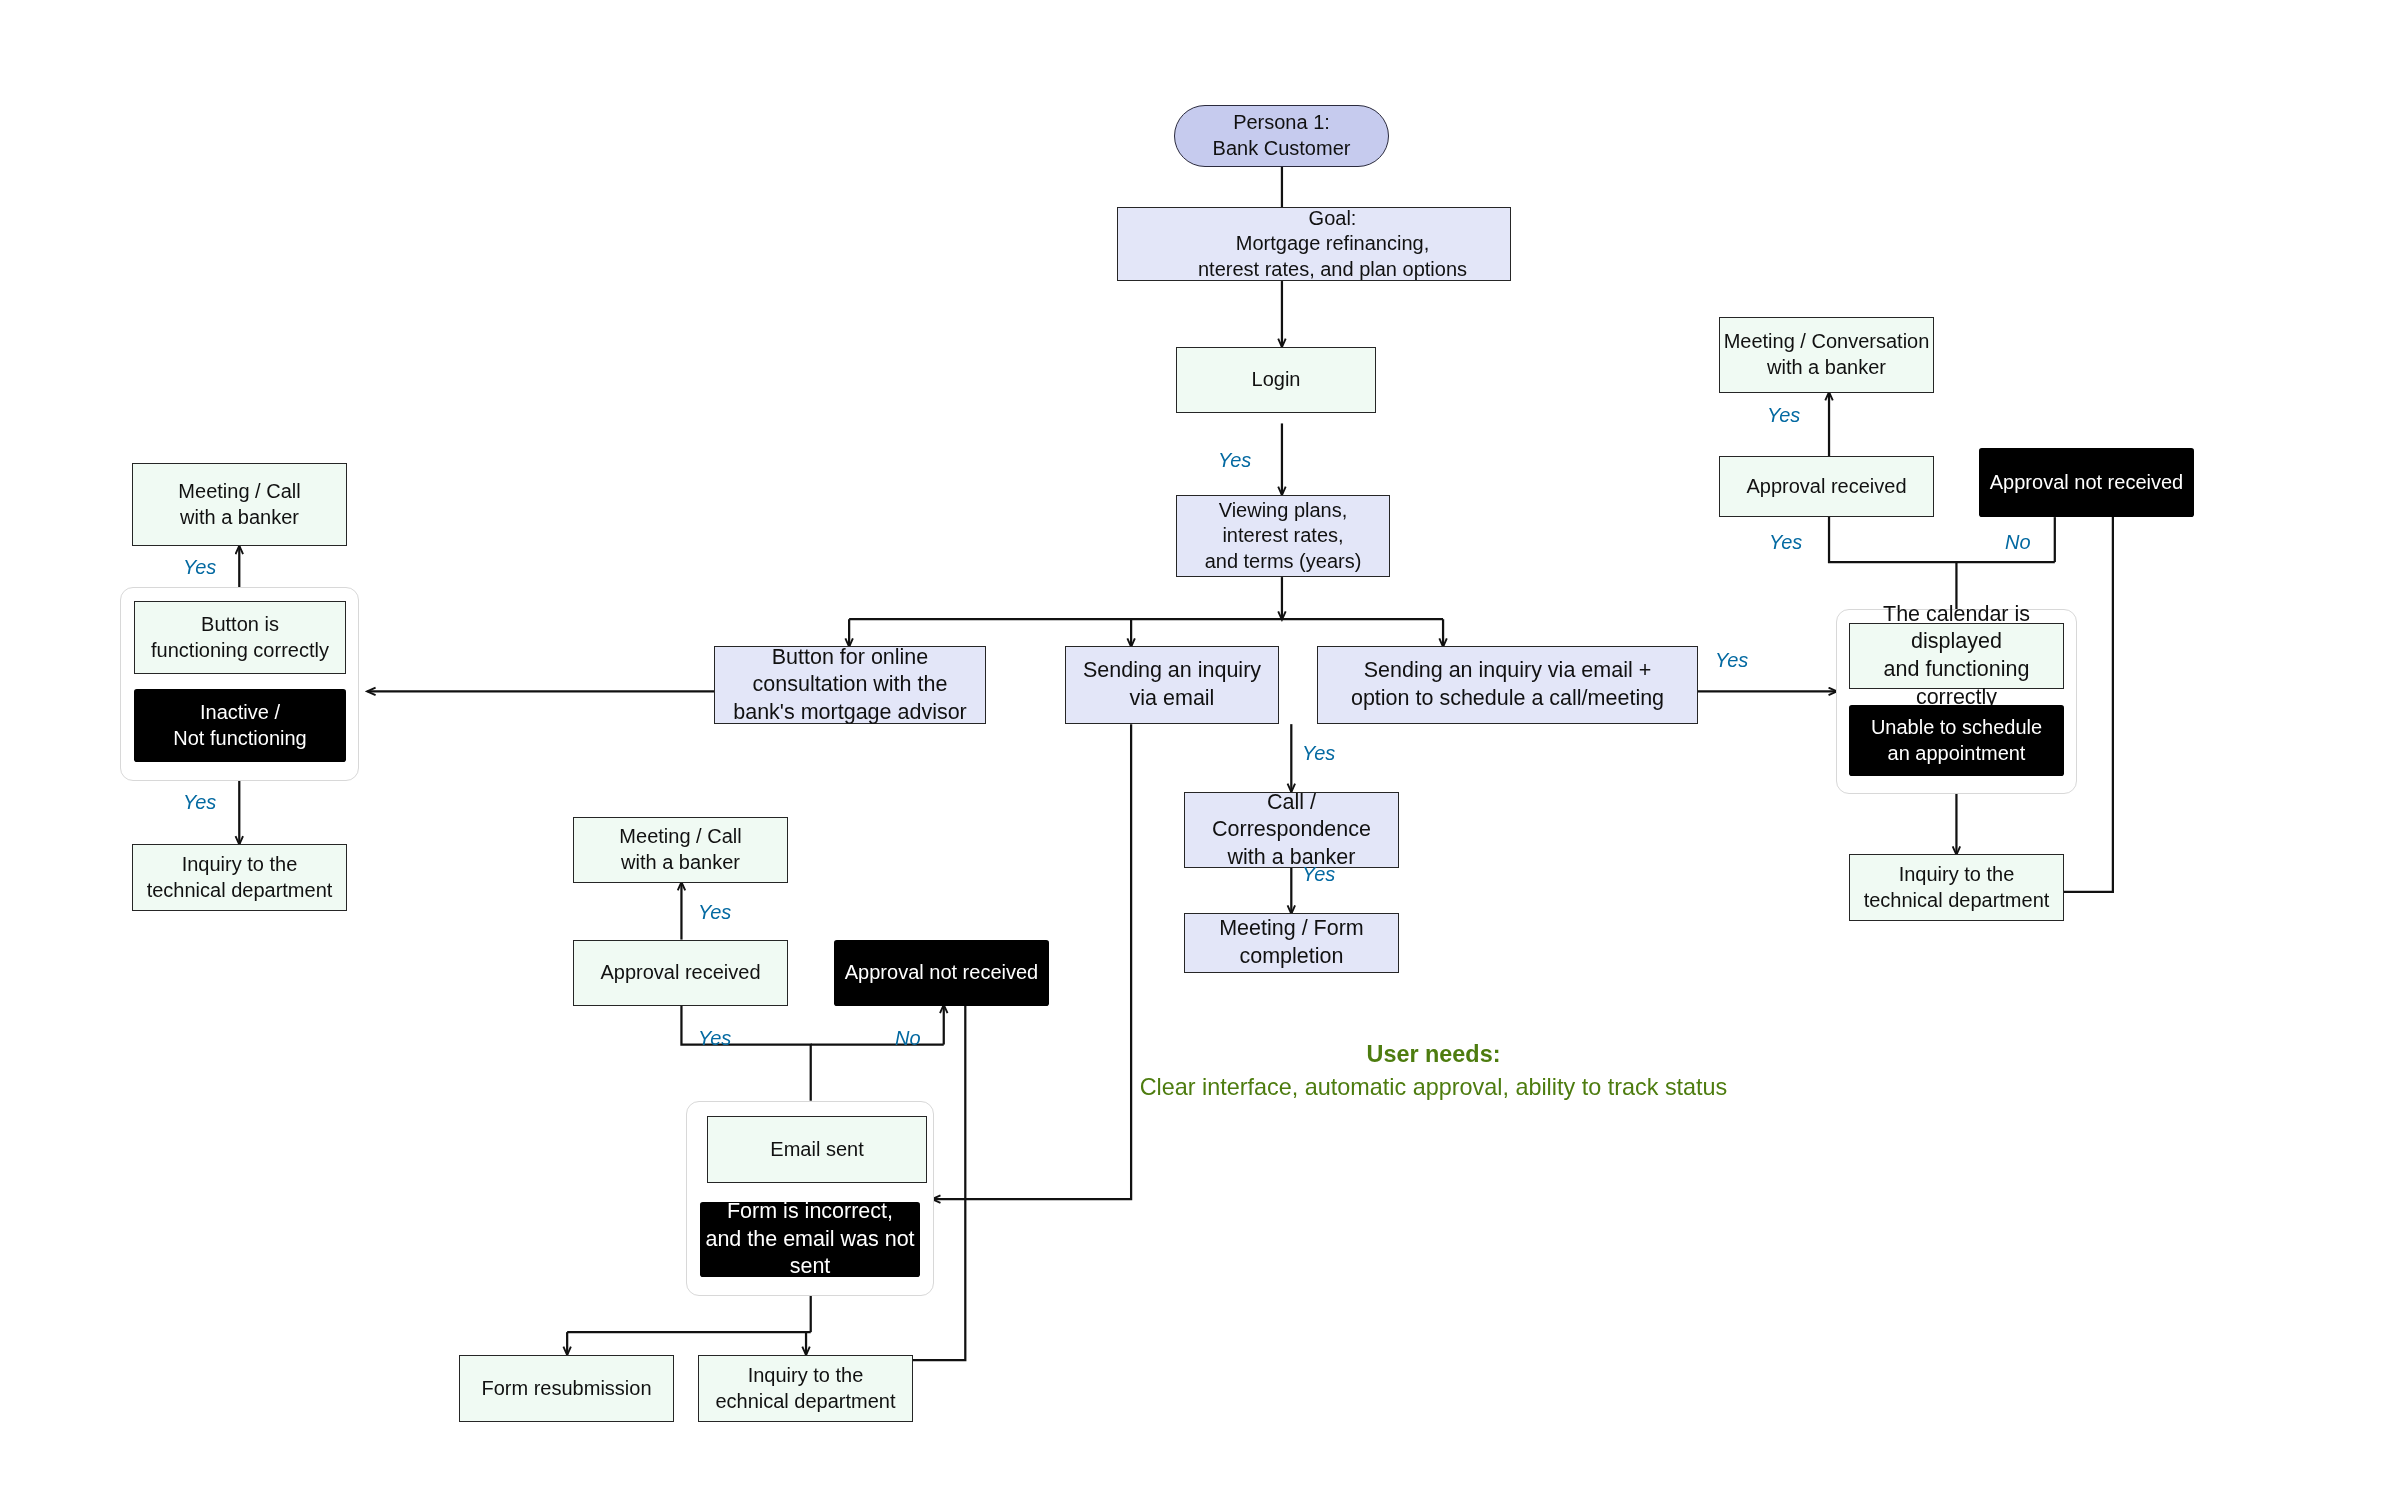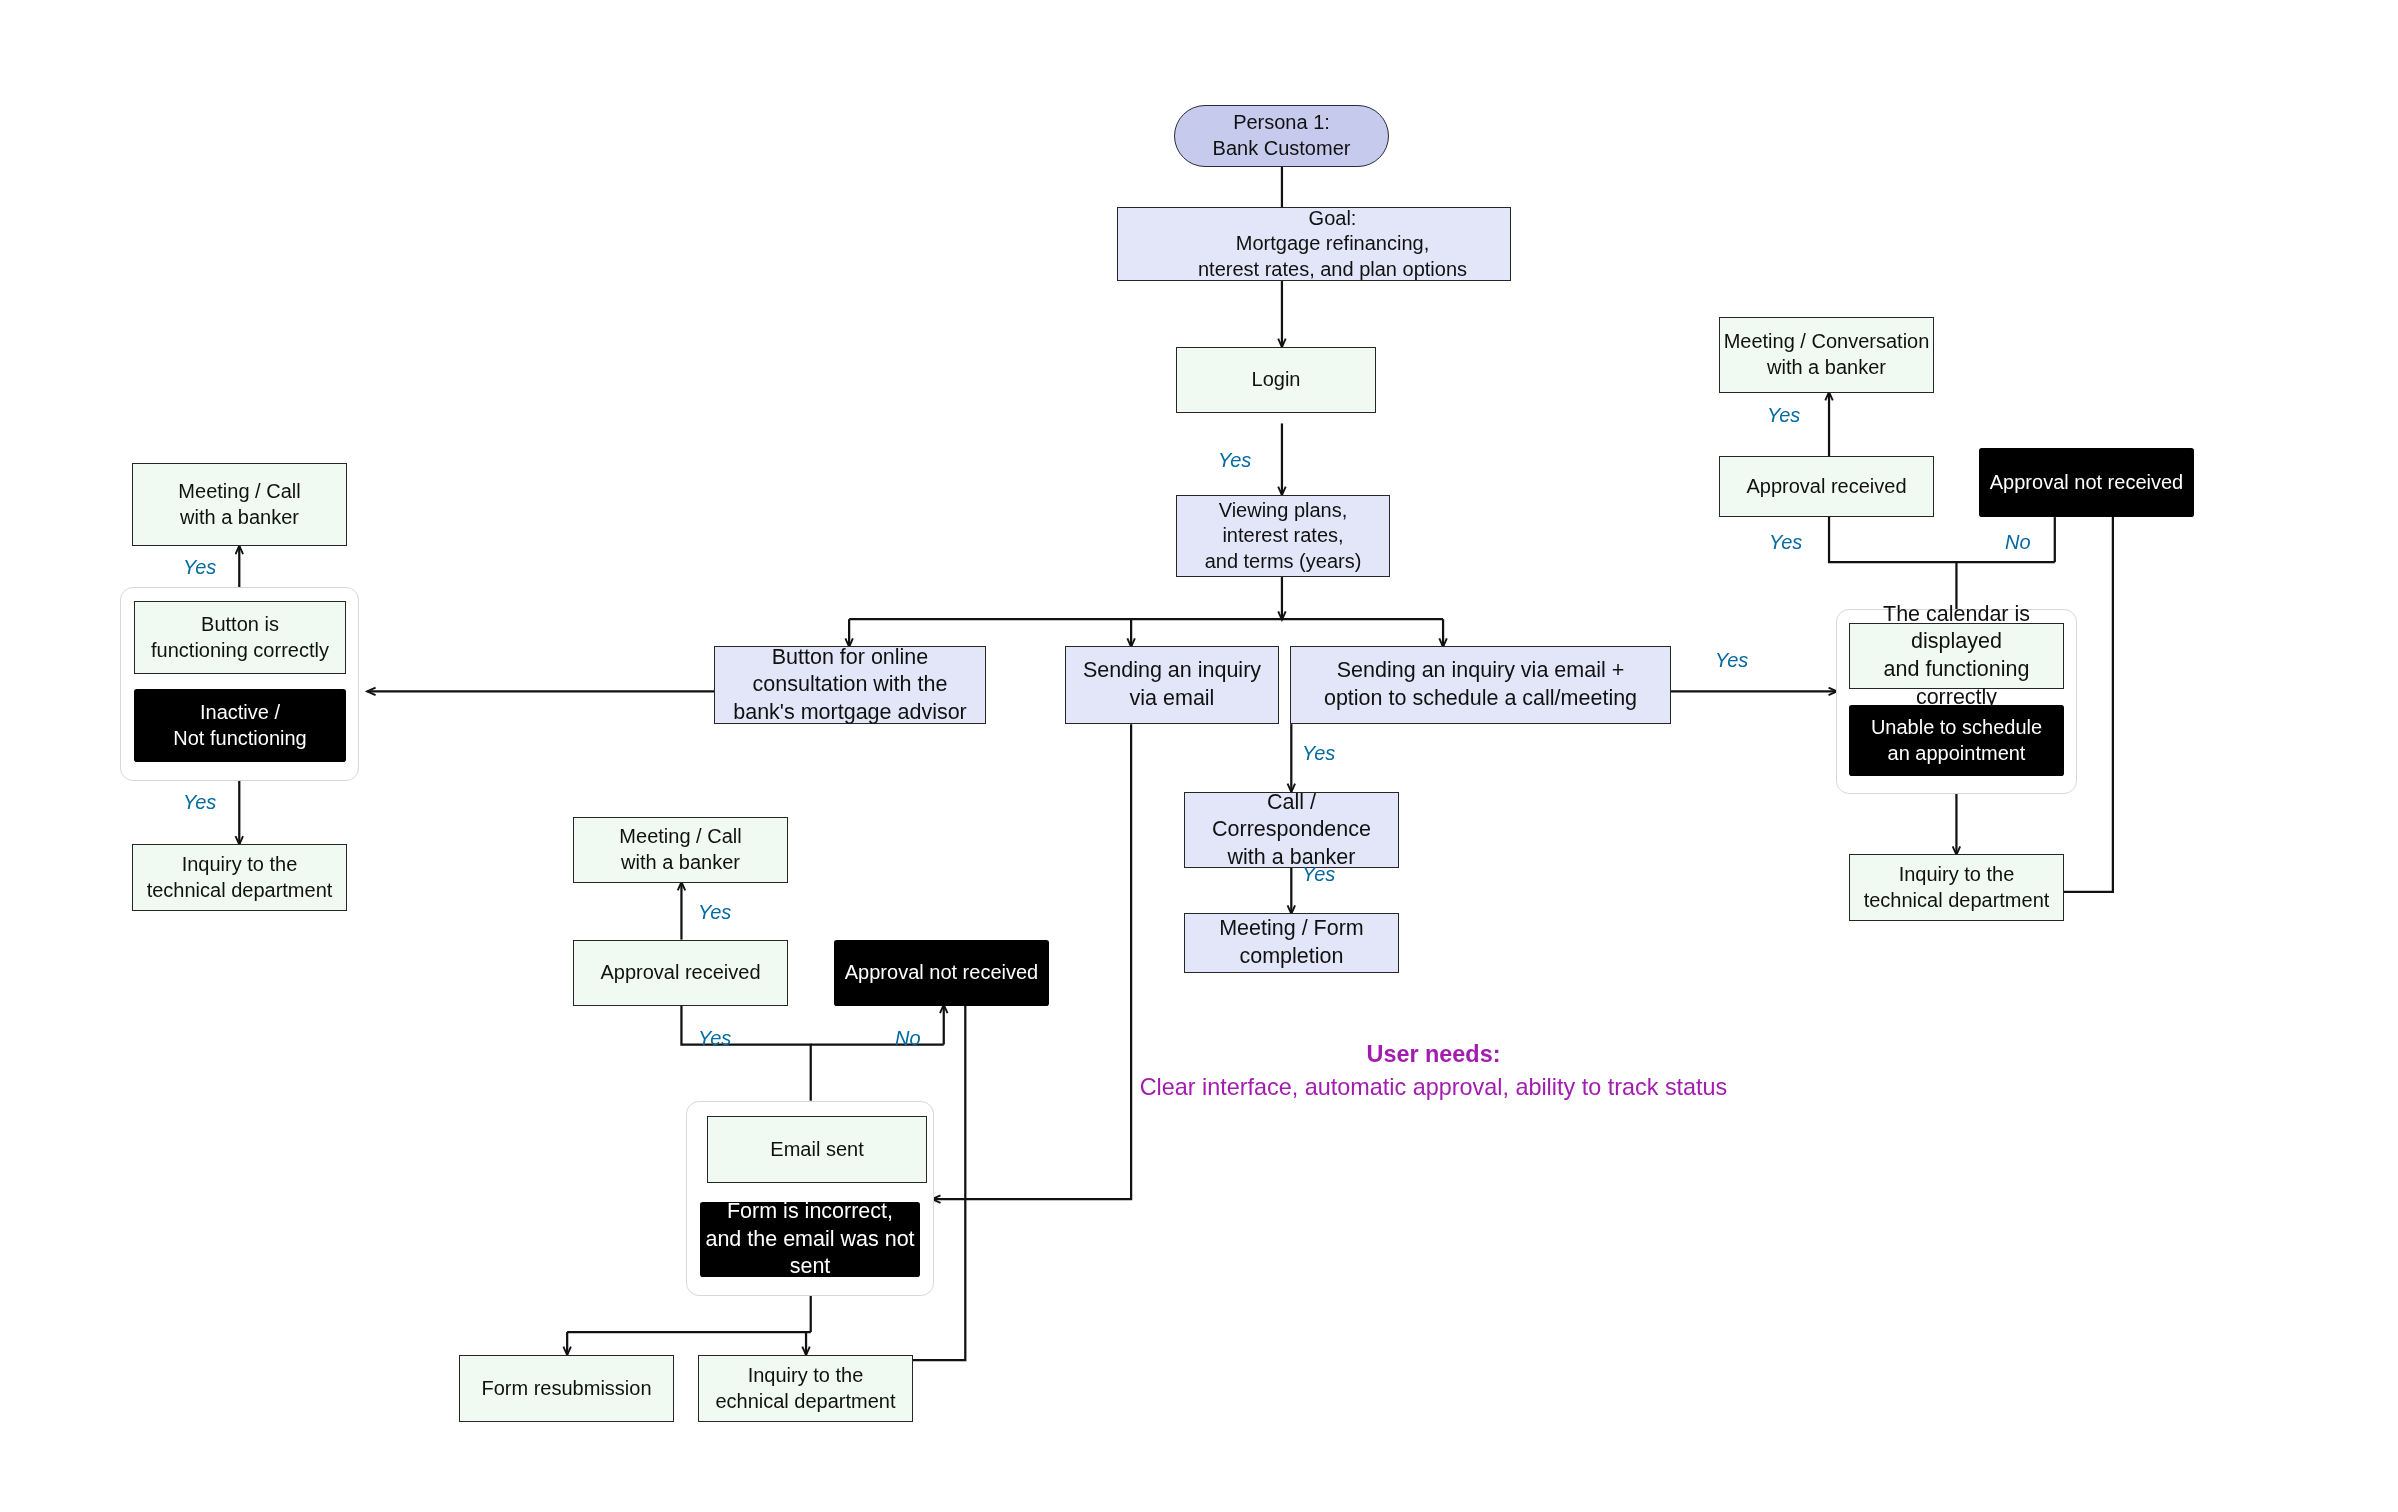--- a/index.html
+++ b/index.html
@@ -8,21 +8,21 @@
   svg.wires{position:absolute;left:0;top:0;width:2399px;height:1512px;pointer-events:none;}
 
   .node{position:absolute;box-sizing:border-box;display:flex;align-items:center;justify-content:center;
         text-align:center;border:1.9px solid #262626;color:#111111;line-height:1.28;}
   .blue{background:#e3e6f8;}
   .green{background:#f0faf3;}
   .dark{background:#000000;color:#ffffff;border:none;border-radius:2.8px;}
   .persona{background:#c6cbee;border:1.9px solid #2b2b3d;border-radius:936px;}
   .grp{position:absolute;box-sizing:border-box;border:1.9px solid #d8d8d8;border-radius:13px;background:#fff;}
   .elabel{position:absolute;color:#0369a1;line-height:1;white-space:nowrap;font-style:italic;}
-  .needs{position:absolute;text-align:center;color:#a21caf;line-height:1.4;}
+  .needs{position:absolute;text-align:center;color:#4d7c0f;line-height:1.4;}
   .needs b{font-weight:bold;}
   .t26{font-size:23.4px;}
   .t24{font-size:20px;}
   .t23{font-size:21.5px;}
 </style>
 </head>
 <body>
 
 <div id="stage">
 
@@ -113,21 +113,21 @@
     <span style="white-space:pre-line">Button for online
 consultation with the
 bank's mortgage advisor</span>
   </div>
 
   <div class="node blue t23" style="left:1025px;top:646px;width:214px;height:78px;margin-left:40px;">
     <span style="white-space:pre-line">Sending an inquiry
 via email</span>
   </div>
 
-  <div class="node blue t23" style="left:1290px;top:646px;width:381px;height:78px;">
+  <div class="node blue t23" style="left:1317px;top:646px;width:381px;height:78px;">
     <span style="white-space:pre-line">Sending an inquiry via email +
 option to schedule a call/meeting</span>
   </div>
 
   <div class="elabel t24" style="left:1302px;top:743px;">Yes</div>
   <div class="elabel t24" style="left:1715px;top:650px;">Yes</div>
 
   <div class="node blue t23" style="left:1184px;top:792px;width:215px;height:76px;">
     <span style="white-space:pre-line">Call / Correspondence
 with a banker</span>

